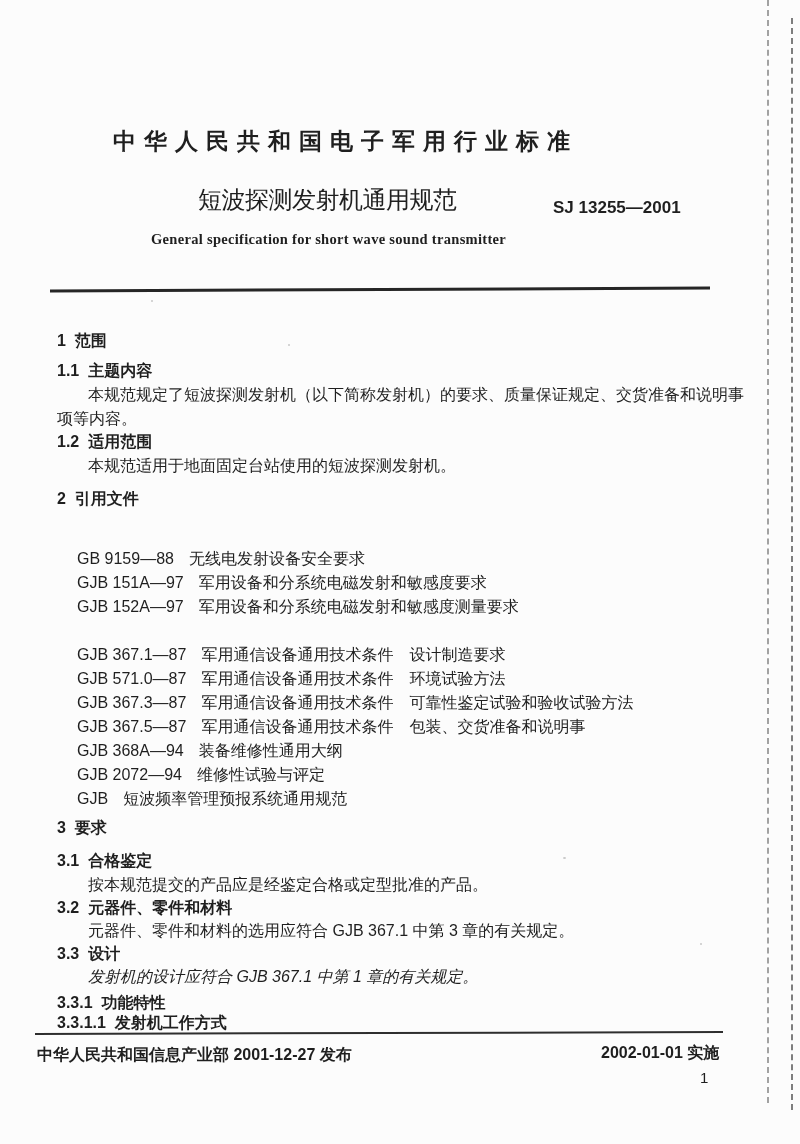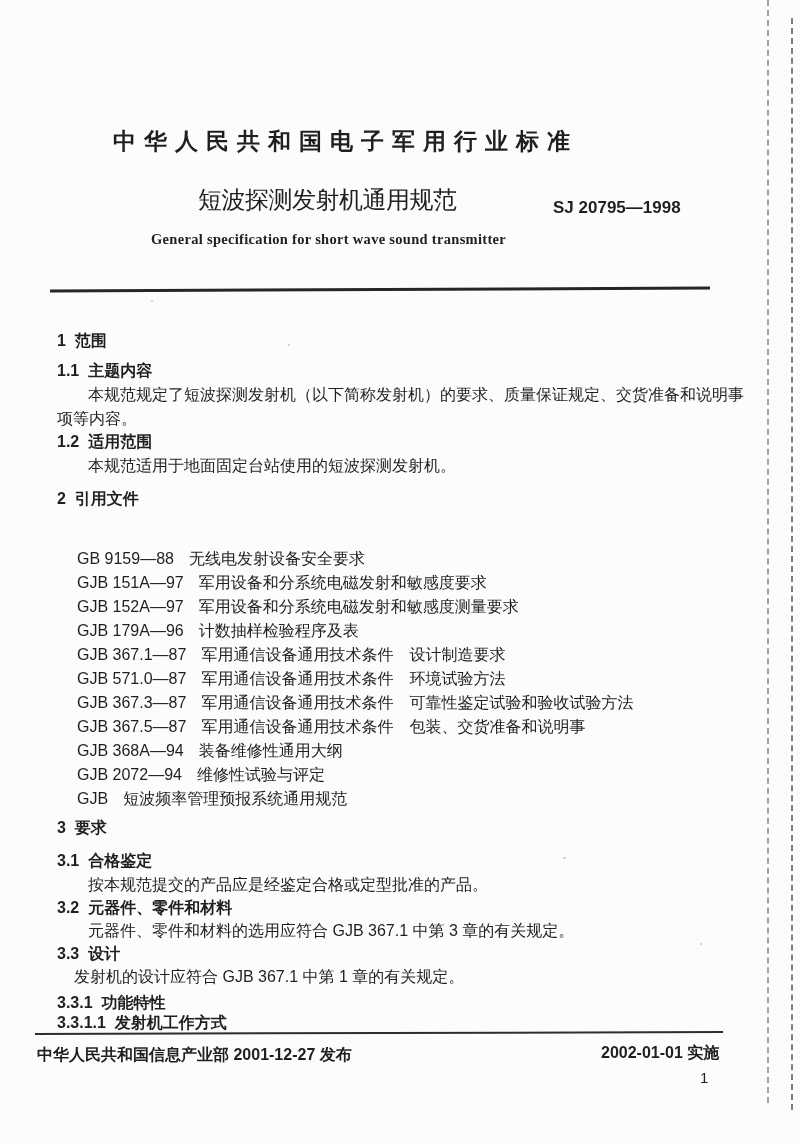--- a/index.html
+++ b/index.html
@@ -73,52 +73,51 @@
   }
   .speck{position:absolute;background:#8a8a8a;opacity:.45;border-radius:50%;}
 </style>
 </head>
 <body>
 
 <div class="page">
 
   <div class="hdr-authority">中华人民共和国电子军用行业标准</div>
   <div class="hdr-title">短波探测发射机通用规范</div>
-  <div class="hdr-num">SJ 20795—1998</div>
+  <div class="hdr-num">SJ 13255—2001</div>
   <div class="hdr-en">General specification for short wave sound transmitter</div>
   <div class="hdr-rule"></div>
 
   <div class="ln b" style="left:57px;top:331px;">1  范围</div>
   <div class="ln b" style="left:57px;top:361px;">1.1  主题内容</div>
   <div class="ln" style="left:88px;top:385px;">本规范规定了短波探测发射机（以下简称发射机）的要求、质量保证规定、交货准备和说明事</div>
   <div class="ln" style="left:57px;top:409px;">项等内容。</div>
   <div class="ln b" style="left:57px;top:432px;">1.2  适用范围</div>
   <div class="ln" style="left:88px;top:456px;">本规范适用于地面固定台站使用的短波探测发射机。</div>
 
   <div class="ln b" style="left:57px;top:489px;">2  引用文件</div>
 
   <div class="ln" style="left:77px;top:549px;"><span>GB 9159—88</span><span class="ref-t">无线电发射设备安全要求</span></div>
   <div class="ln" style="left:77px;top:573px;"><span>GJB 151A—97</span><span class="ref-t">军用设备和分系统电磁发射和敏感度要求</span></div>
   <div class="ln" style="left:77px;top:597px;"><span>GJB 152A—97</span><span class="ref-t">军用设备和分系统电磁发射和敏感度测量要求</span></div>
-  <div class="ln" style="left:77px;top:621px;"><span>GJB 179A—96</span><span class="ref-t">计数抽样检验程序及表</span></div>
   <div class="ln" style="left:77px;top:645px;"><span>GJB 367.1—87</span><span class="ref-t">军用通信设备通用技术条件　设计制造要求</span></div>
   <div class="ln" style="left:77px;top:669px;"><span>GJB 571.0—87</span><span class="ref-t">军用通信设备通用技术条件　环境试验方法</span></div>
   <div class="ln" style="left:77px;top:693px;"><span>GJB 367.3—87</span><span class="ref-t">军用通信设备通用技术条件　可靠性鉴定试验和验收试验方法</span></div>
   <div class="ln" style="left:77px;top:717px;"><span>GJB 367.5—87</span><span class="ref-t">军用通信设备通用技术条件　包装、交货准备和说明事</span></div>
   <div class="ln" style="left:77px;top:741px;"><span>GJB 368A—94</span><span class="ref-t">装备维修性通用大纲</span></div>
   <div class="ln" style="left:77px;top:765px;"><span>GJB 2072—94</span><span class="ref-t">维修性试验与评定</span></div>
   <div class="ln" style="left:77px;top:789px;"><span>GJB</span><span class="ref-t">短波频率管理预报系统通用规范</span></div>
 
   <div class="ln b" style="left:57px;top:818px;">3  要求</div>
   <div class="ln b" style="left:57px;top:851px;">3.1  合格鉴定</div>
   <div class="ln" style="left:88px;top:875px;">按本规范提交的产品应是经鉴定合格或定型批准的产品。</div>
   <div class="ln b" style="left:57px;top:898px;">3.2  元器件、零件和材料</div>
   <div class="ln" style="left:88px;top:921px;">元器件、零件和材料的选用应符合 GJB 367.1 中第 3 章的有关规定。</div>
   <div class="ln b" style="left:57px;top:944px;">3.3  设计</div>
-  <div class="ln" style="left:74px;top:967px;">发射机的设计应符合 GJB 367.1 中第 1 章的有关规定。</div>
+  <div class="ln" style="left:88px;top:967px;font-style:italic;">发射机的设计应符合 GJB 367.1 中第 1 章的有关规定。</div>
   <div class="ln b" style="left:57px;top:993px;">3.3.1  功能特性</div>
   <div class="ln b" style="left:57px;top:1013px;">3.3.1.1  发射机工作方式</div>
 
   <div class="ftr-rule"></div>
   <div class="ln b" style="left:37px;top:1045px;">中华人民共和国信息产业部 2001-12-27 发布</div>
   <div class="ln b" style="left:601px;top:1043px;">2002-01-01 实施</div>
   <div class="ln" style="left:700px;top:1068px;font-size:15px;">1</div>
 
   <div class="vdash1"></div>
   <div class="vdash2"></div>

